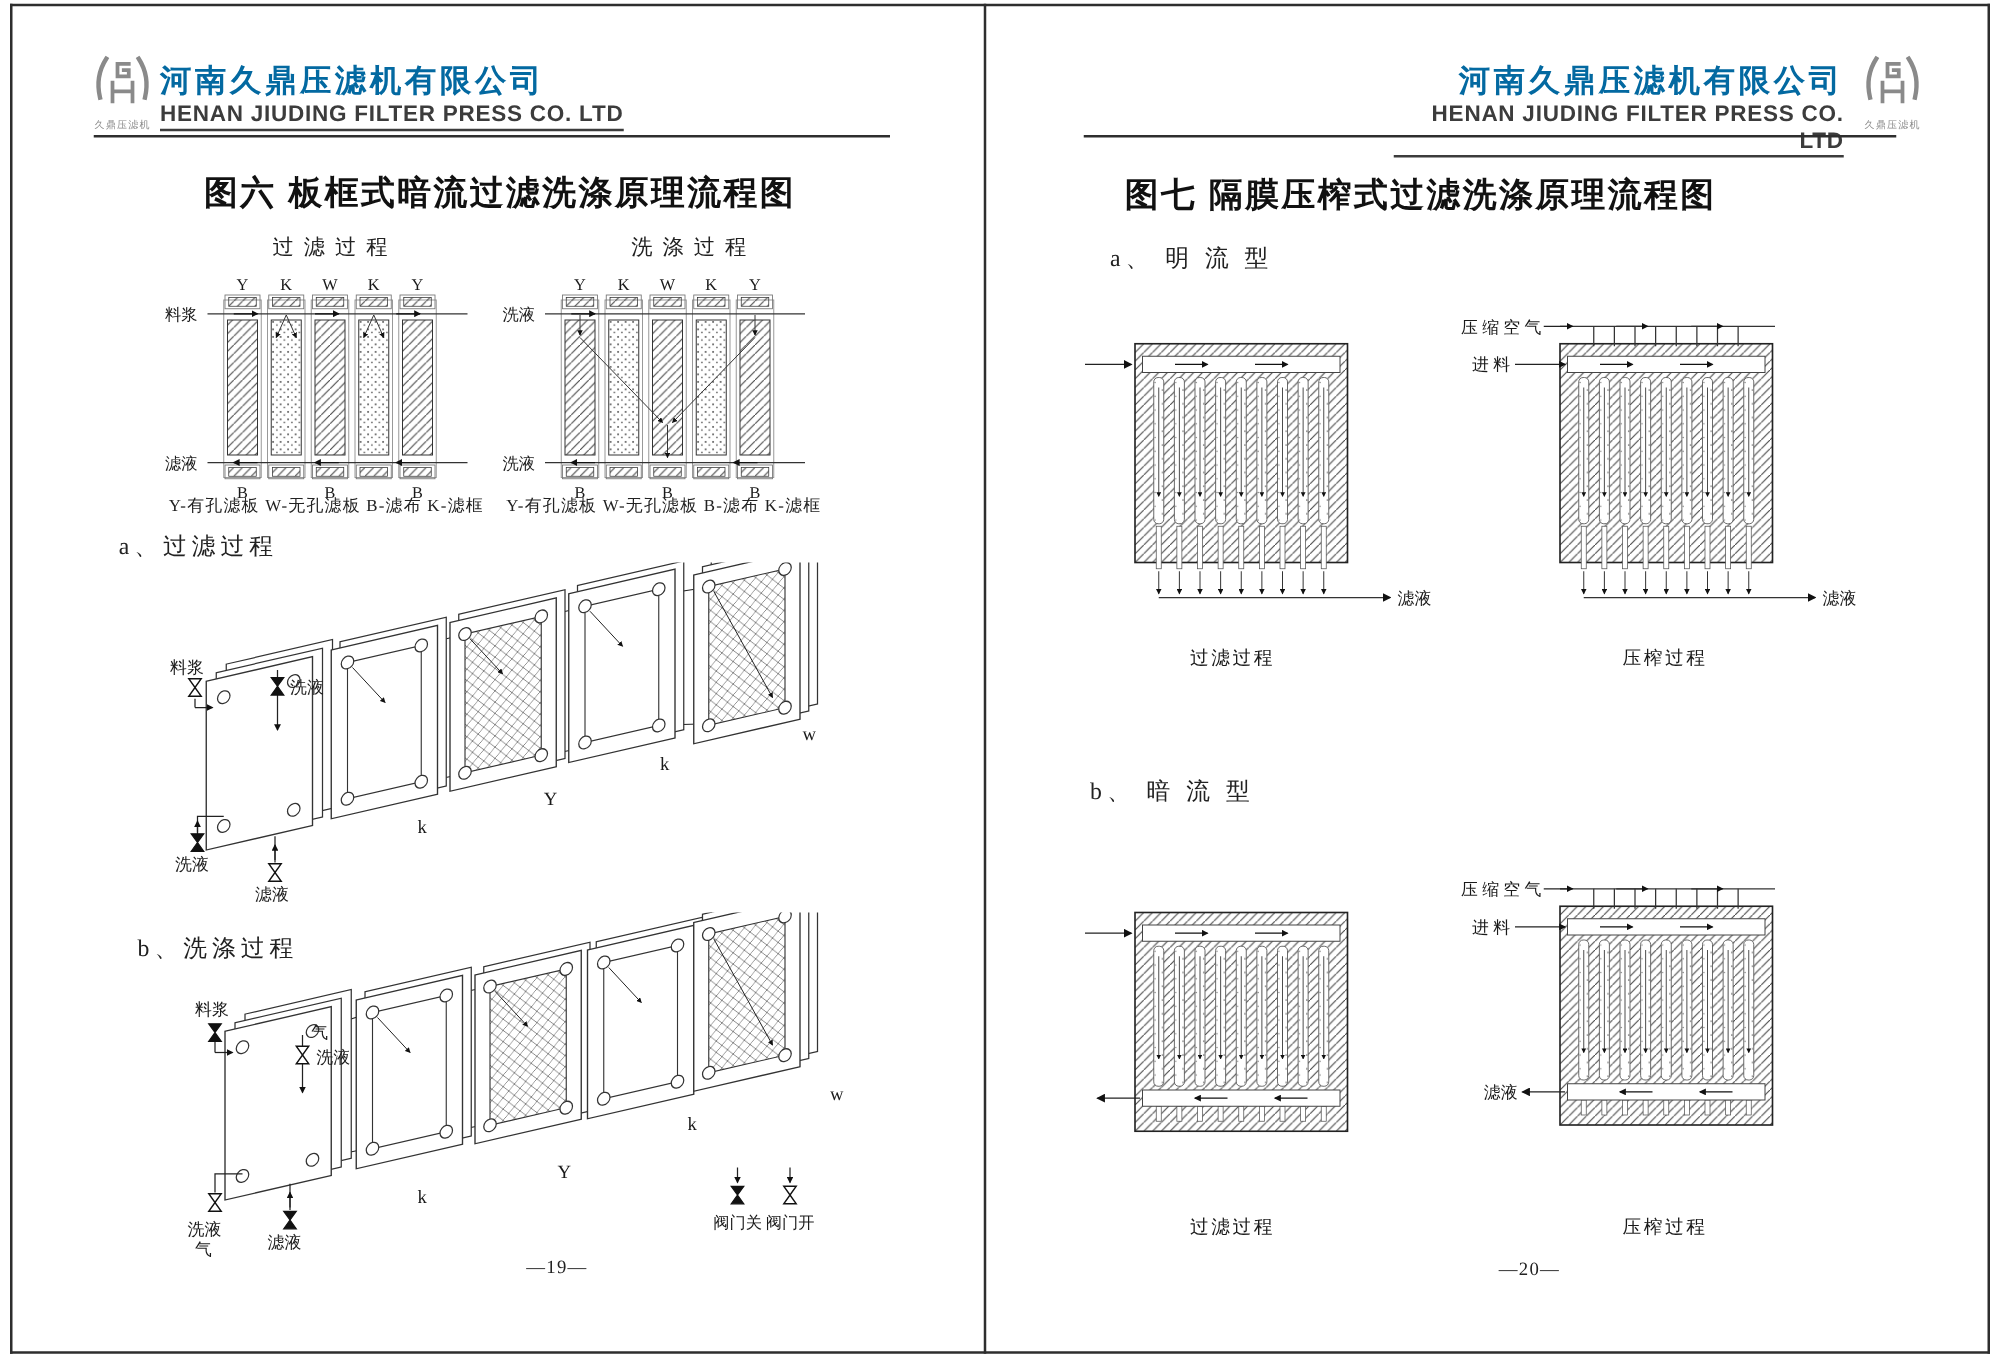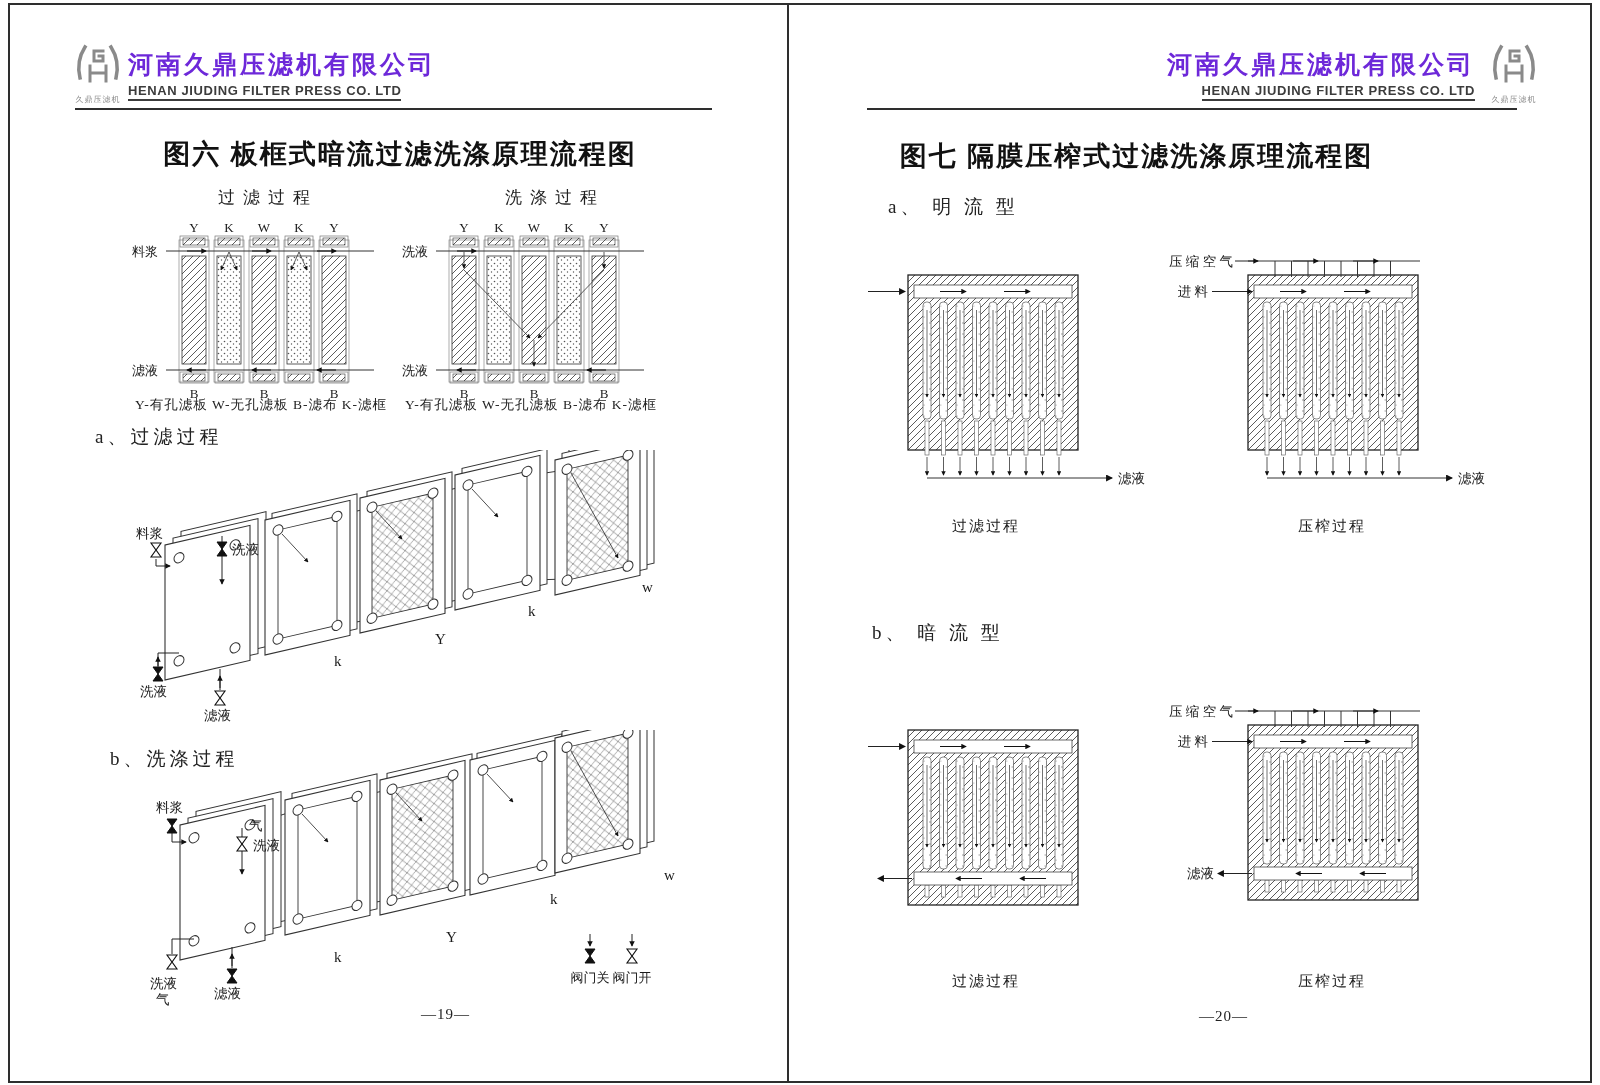--- a/index.html
+++ b/index.html
@@ -1,21 +1,21 @@
 <!DOCTYPE html>
 <html><head>
 <meta charset="utf-8">
 <style>
   html,body{margin:0;padding:0;background:#fff;}
   #canvas{position:relative;width:1600px;height:1085px;background:#fff;overflow:hidden;
           font-family:"Liberation Sans",sans-serif;color:#1a1a1a;}
   .abs{position:absolute;}
   .rule{background:#2e2e2e;}
-  .cn-name{font-size:25px;font-weight:bold;letter-spacing:3px;color:#6d28d9;}
-  .en-name{font-size:13px;font-weight:bold;letter-spacing:.6px;color:#3c3c3c;
+  .cn-name{font-size:25px;font-weight:bold;letter-spacing:3px;color:#0369a1;}
+  .en-name{font-size:18px;font-weight:bold;letter-spacing:.6px;color:#3c3c3c;
            border-bottom:2px solid #3c3c3c;padding-bottom:1px;display:inline-block;}
   .fig-title{font-size:27px;font-weight:bold;text-align:center;letter-spacing:2px;color:#111;}
   .proc-label{font-size:17px;letter-spacing:8px;color:#222;font-family:"Liberation Serif",serif;}
   .sec-head{font-size:19px;letter-spacing:4px;color:#222;font-family:"Liberation Serif",serif;}
   .cap{font-size:13.5px;color:#222;letter-spacing:1px;font-family:"Liberation Serif",serif;}
   .pageno{font-size:15px;text-align:right;color:#222;font-family:"Liberation Serif",serif;letter-spacing:1px;}
   svg text{font-family:"Liberation Serif",serif;fill:#1a1a1a;}
   .logo-cap{font-size:8px;fill:#8a8a8a;letter-spacing:1px;}
 </style>
 </head>

